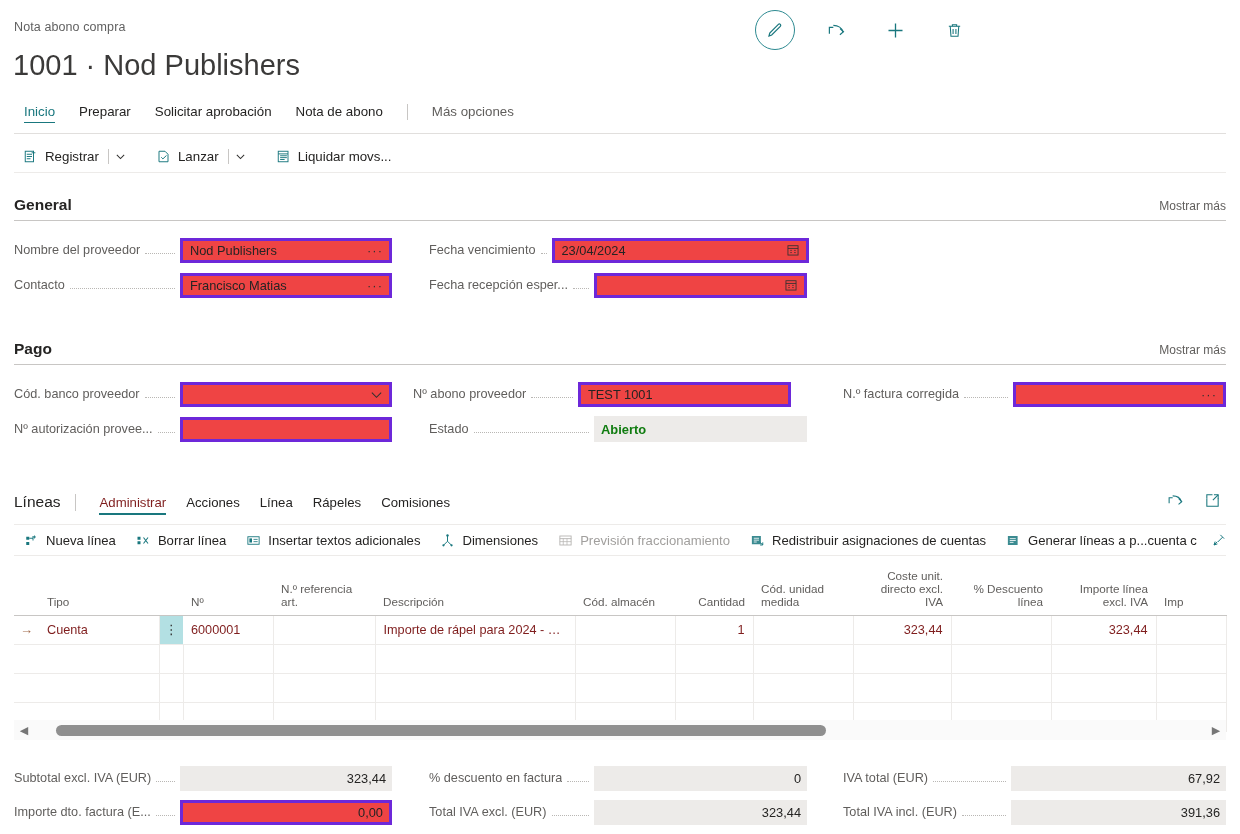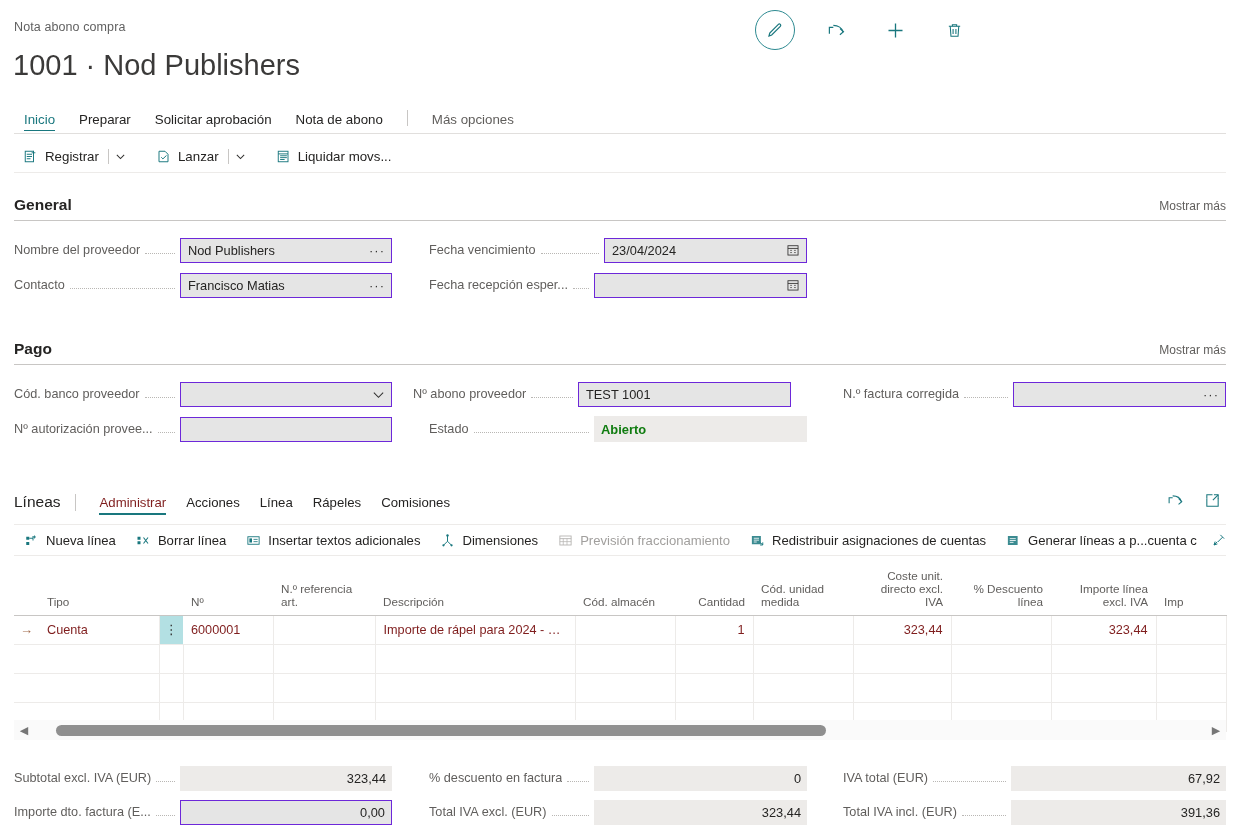--- a/index.html
+++ b/index.html
@@ -33,21 +33,21 @@
   }
   .icon-btn.circled {
     border: 1.4px solid #2d8a91; border-radius: 50%;
     width: 40px; height: 40px;
   }
   .icon-btn svg { display: block; }
 
   
   .tabbar {
     position: absolute; left: 14px; top: 104px; width: 1212px;
-    display: flex; align-items: flex-end; gap: 0;
+    display: flex; align-items: flex-start; gap: 0;
     border-bottom: 1px solid #e1dfdd; height: 30px;
   }
   .tab {
     font-size: 13.3px; color: #252423; padding: 0 12px 6px 12px;
     cursor: pointer; white-space: nowrap; position: relative;
   }
   .tab:first-child { padding-left: 10px; }
   .tab.active { color: #19777e; }
   .tab.active::after {
     content: ""; position: absolute; left: 10px; right: 12px; bottom: 2px;
@@ -92,21 +92,21 @@
   .flabel {
     font-size: 12.7px; color: #605e5c; white-space: nowrap;
     overflow: hidden; flex: 0 0 auto;
   }
   .dots {
     flex: 1 1 auto; margin: 0 5px 0 5px; height: 12px;
     border-bottom: 1.4px dotted #b9b7b4; min-width: 6px; position: relative; top: -2px;
   }
   .ctl {
     flex: 0 0 auto; height: 25px; display: flex; align-items: center;
-    border: 1px solid #6d28d9; background: #e5e5e5; padding: 0 6px 0 7px;
+    border: 3px solid #6d28d9; background: #ef4444; padding: 0 6px 0 7px;
     font-size: 12.8px; color: #252423;
   }
   .ctl.readonly { border: none; background: #edebe9; }
   .ctl .val { flex: 1 1 auto; white-space: nowrap; overflow: hidden; }
   .ctl .val.right { text-align: right; }
   .ctl .assist { color: #323130; font-size: 13px; margin-left: 6px; letter-spacing: 1px; }
   .ctl .cal { margin-left: 6px; color: #323130; display: flex; }
   .ctl .chev { margin-left: auto; color: #323130; display: flex; }
   .status-green { color: #107c10; font-weight: bold; font-size: 12.9px; }
 
@@ -300,21 +300,21 @@
     <span class="dots"></span>
     <span class="ctl" style="width:212px;">
       <span class="val">Francisco Matias</span>
       <span class="assist">···</span>
     </span>
   </div>
 
   <div class="field" style="left:429px; top:238px; width:378px;">
     <span class="flabel">Fecha vencimiento</span>
     <span class="dots"></span>
-    <span class="ctl" style="width:203px;">
+    <span class="ctl" style="width:257px;">
       <span class="val">23/04/2024</span>
       <span class="cal">
         <svg width="14" height="14" viewBox="0 0 18 18" fill="none" stroke="#323130" stroke-width="1.1">
           <rect x="2.5" y="3.5" width="13" height="12"></rect>
             <path d="M2.5 7h13"></path>
           <path d="M5.5 9.5h2M10.5 9.5h2M5.5 12.3h2M10.5 12.3h2" stroke-width="1"></path>
         </svg>
       </span>
     </span>
   </div>

